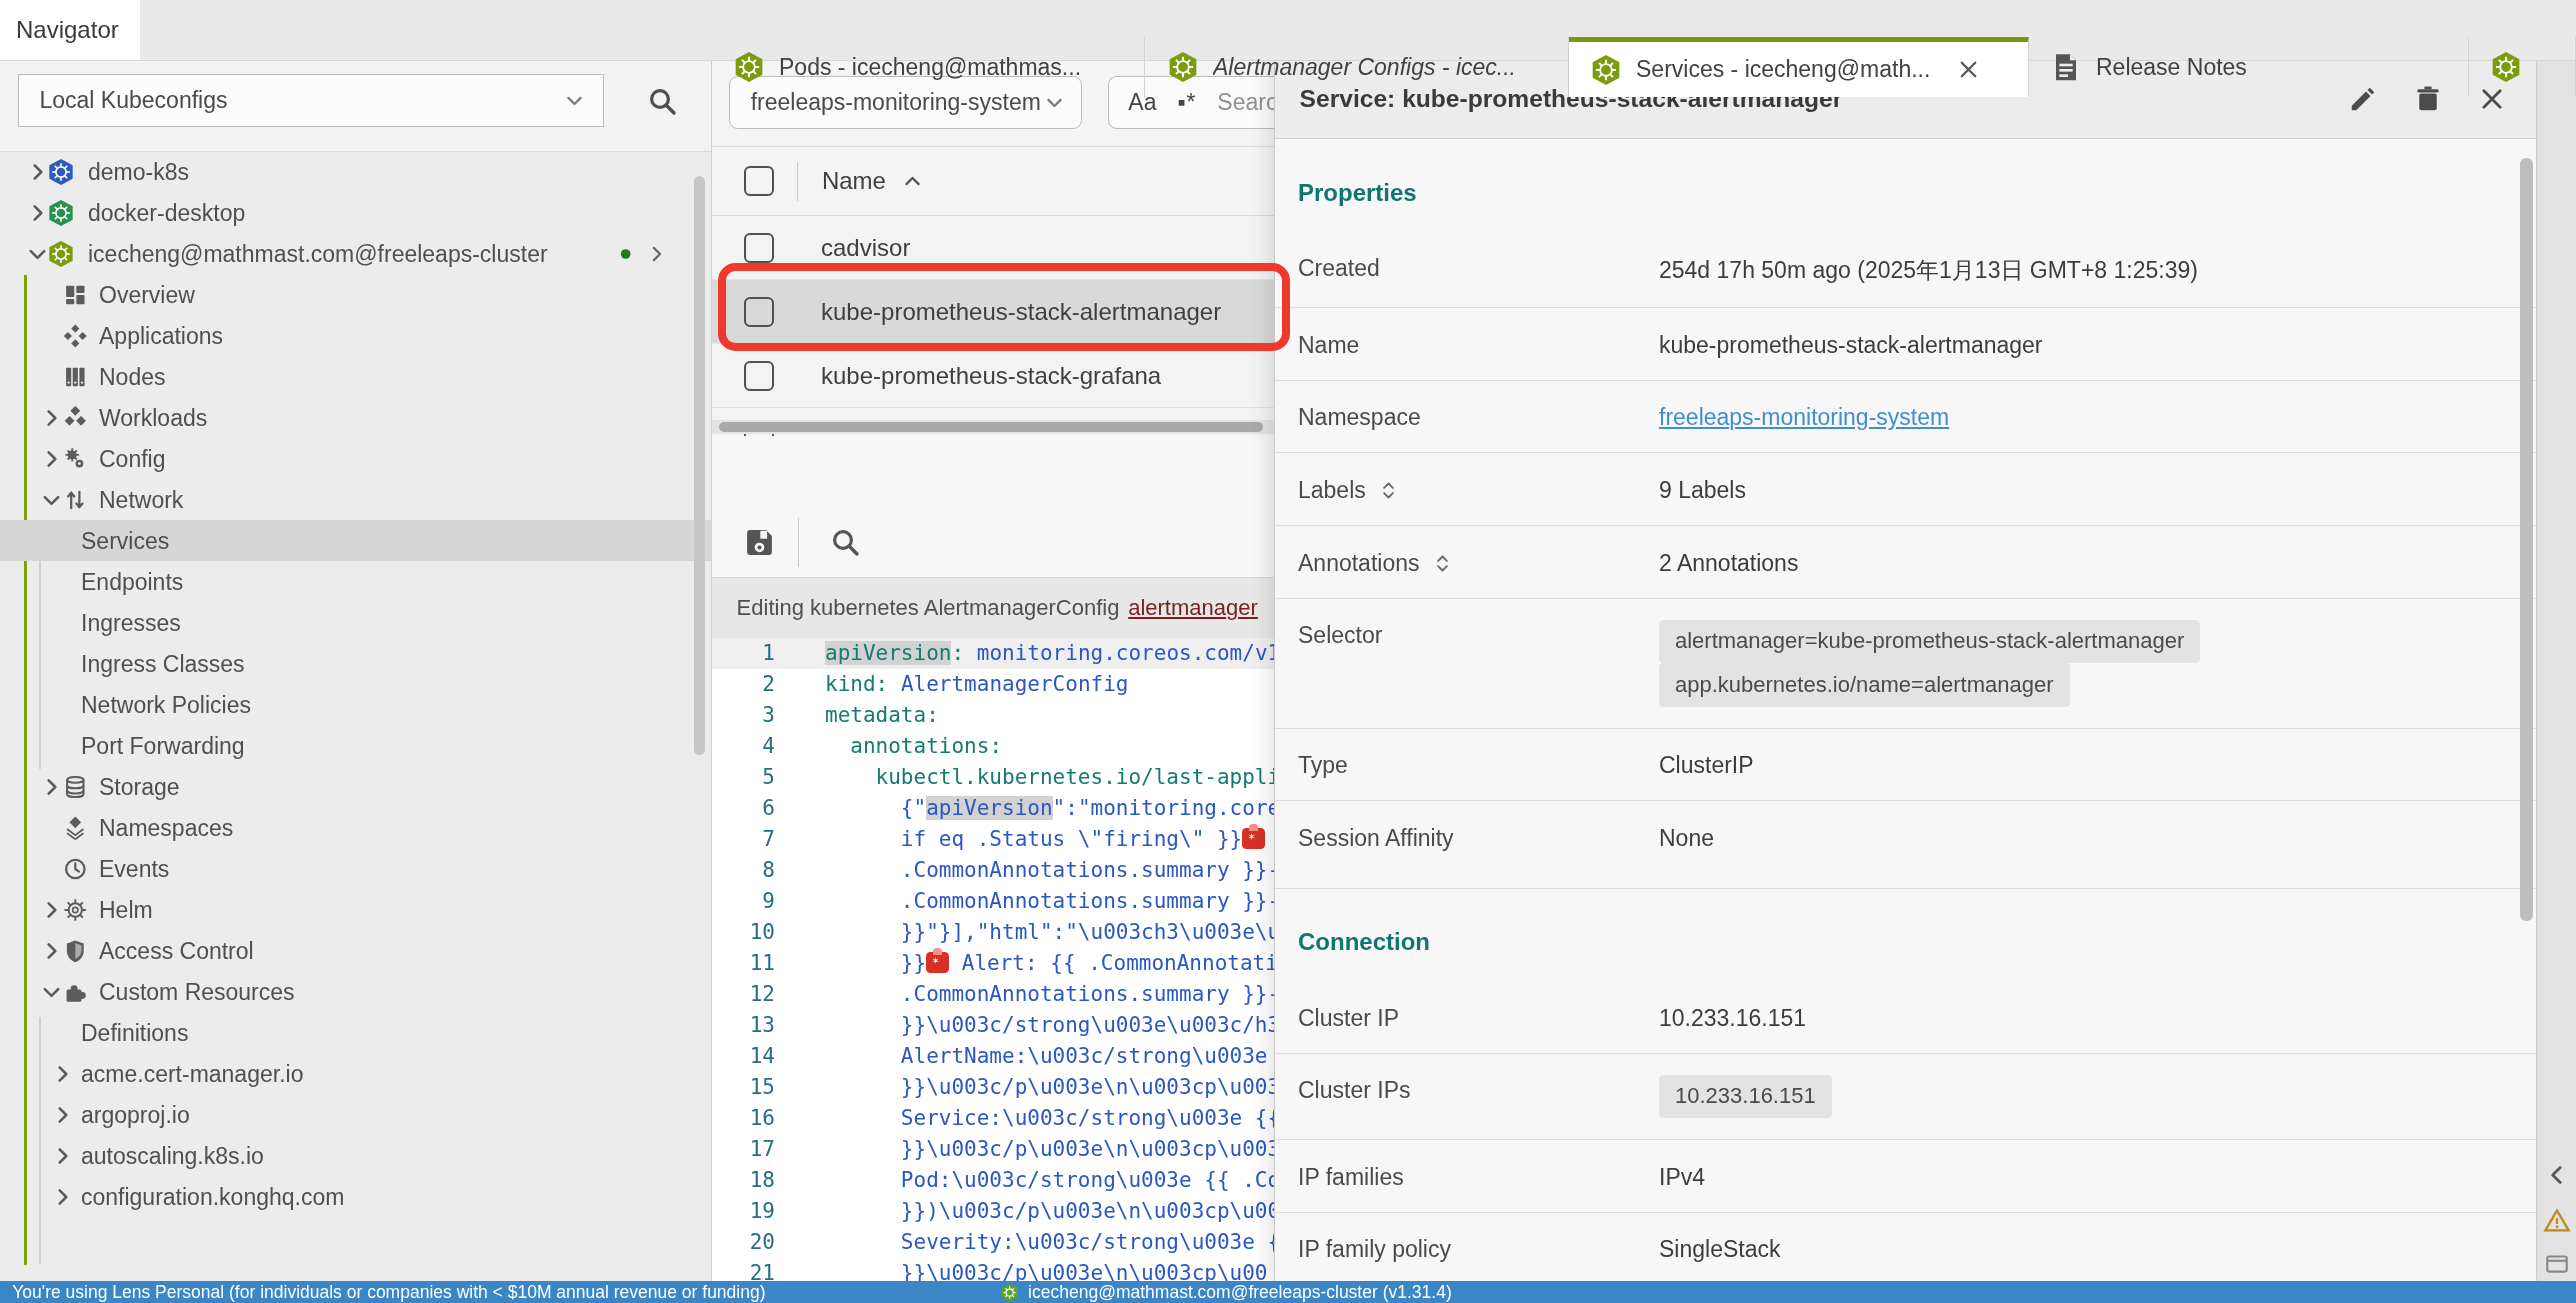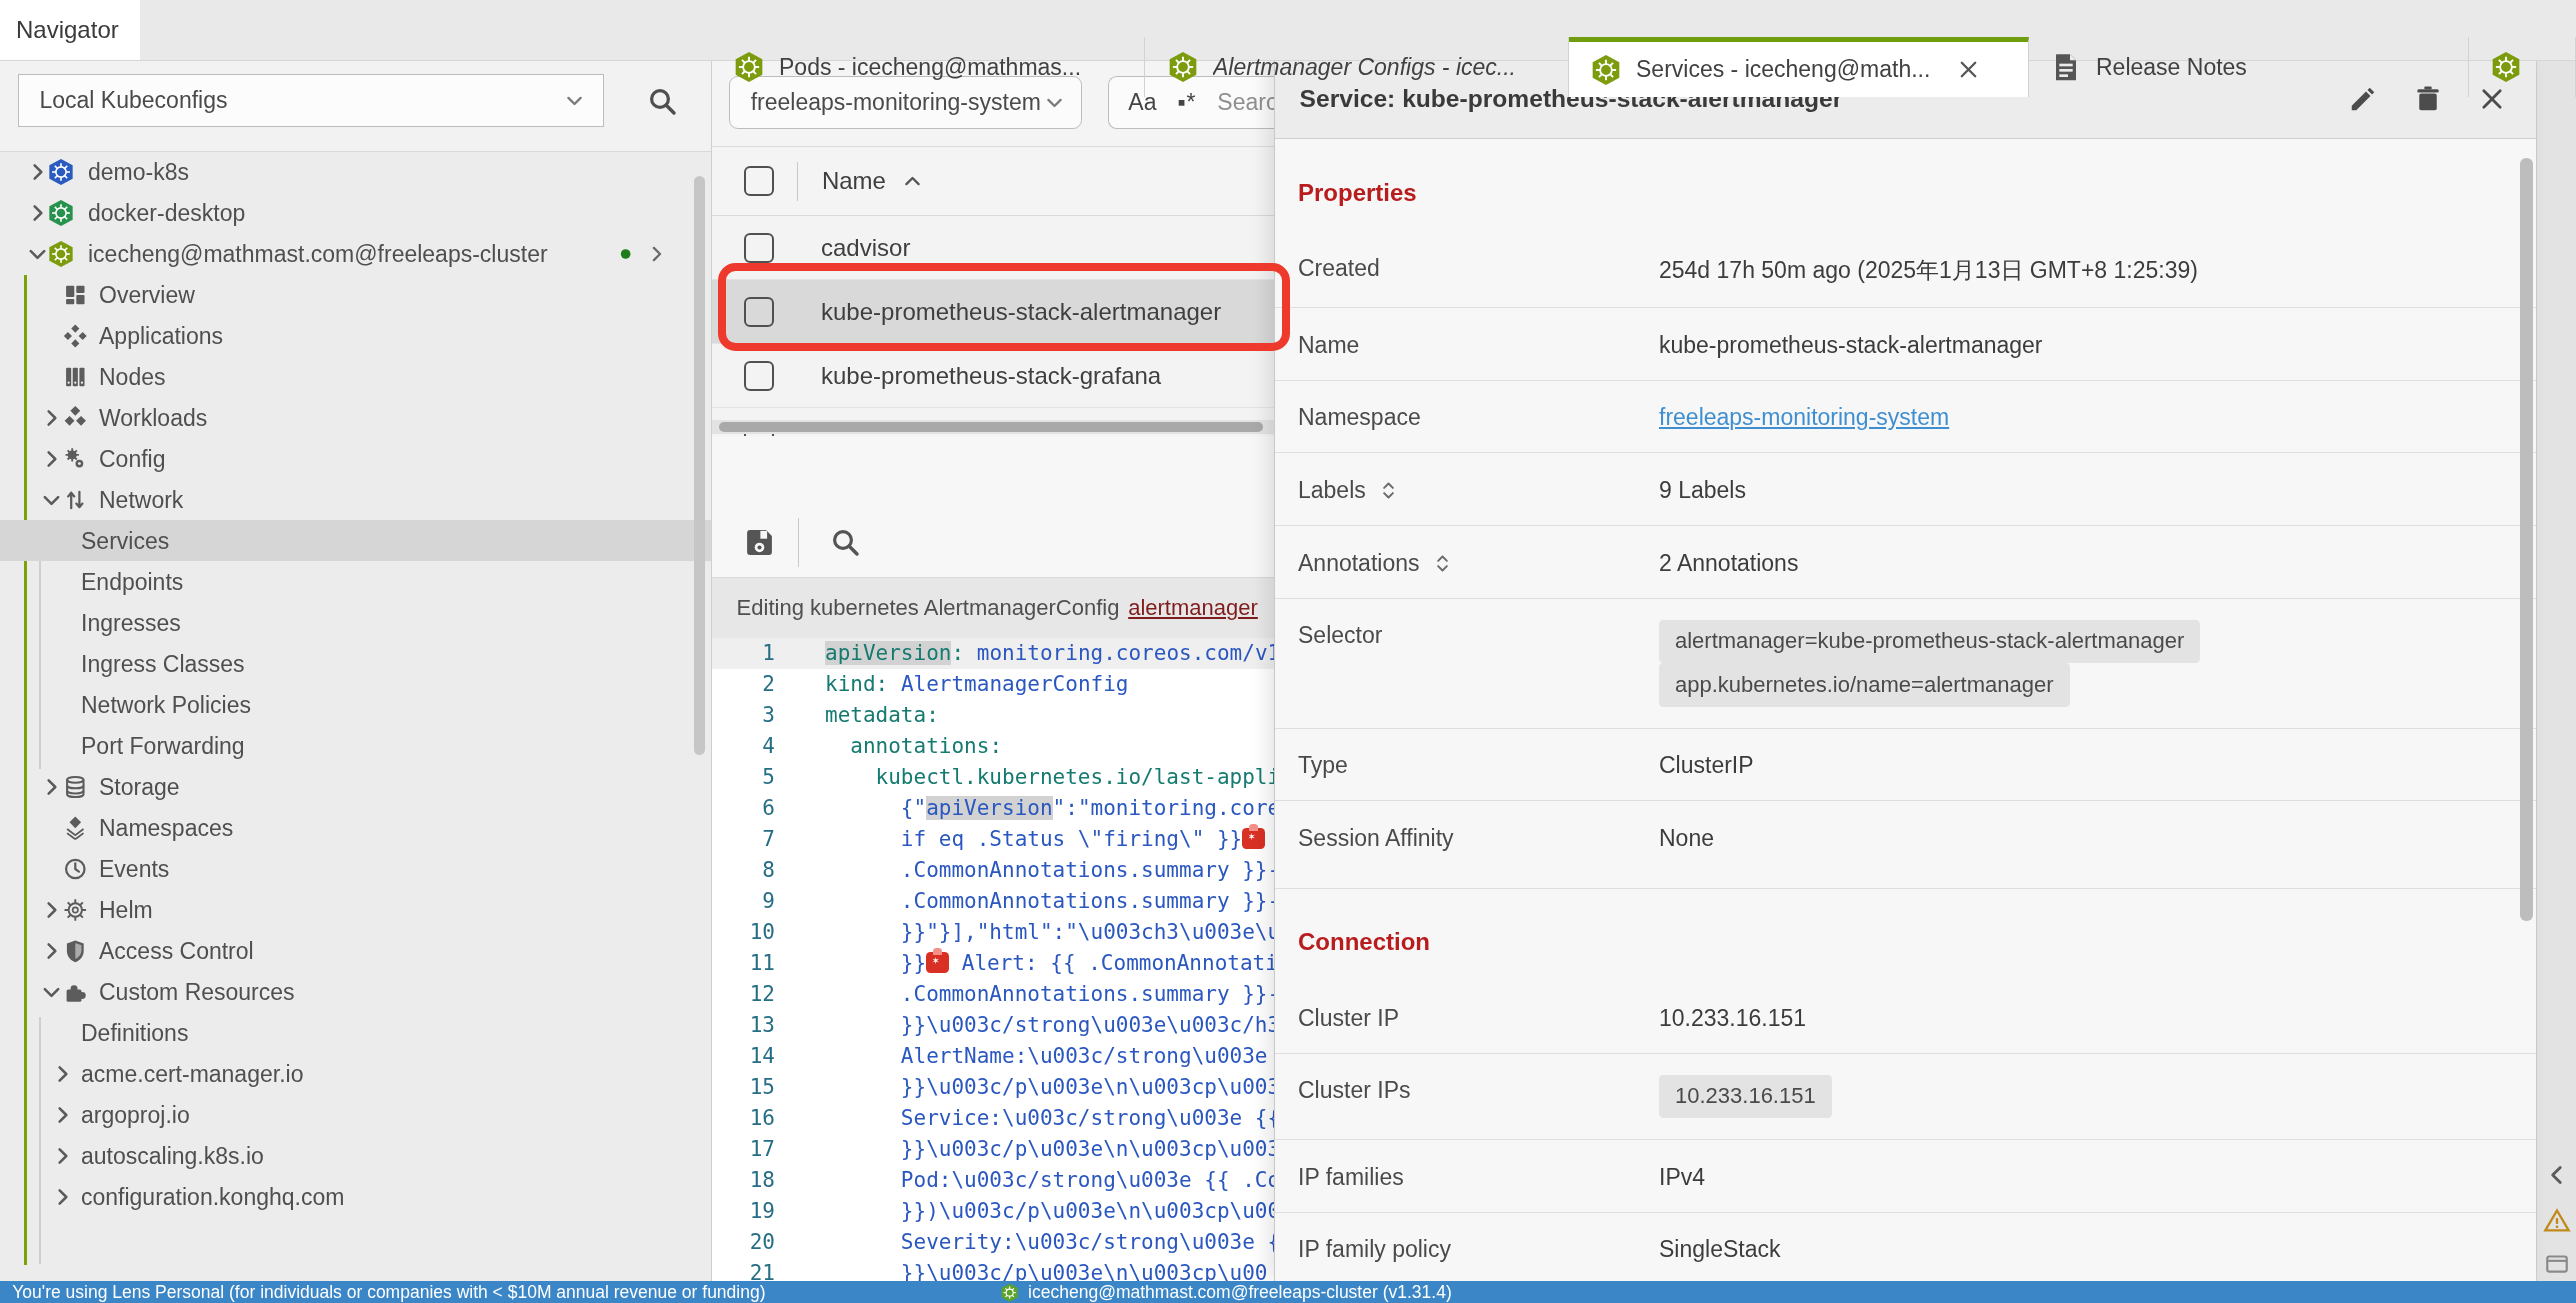--- a/index.html
+++ b/index.html
@@ -69,21 +69,21 @@
   .tok.m{background:#d2d2d2;}
   .siren{display:inline-block;width:23px;height:21px;background:#d93025;border-radius:4.4px;position:relative;vertical-align:-2.6px;}
   .siren:before{content:"";position:absolute;left:7px;top:-3.5px;width:8.8px;height:7px;border-radius:3.5px 3.5px 0 0;background:#f49087;}
   .siren:after{content:"✶";position:absolute;left:6.1px;top:0.9px;font-size:11.4px;color:#fff;line-height:17.5px;}
   
   #drawer{position:absolute;left:1274px;top:60px;width:1262px;bottom:23px;background:#f7f7f7;border-left:0.9px solid #c9c9c9;box-shadow:-7px 0 17.5px rgba(0,0,0,.10);z-index:20;box-sizing:border-box;overflow:hidden;}
   .drawer-head{height:79px;background:#ececec;border-bottom:0.9px solid #cfcfcf;display:flex;align-items:center;padding:0 30px 0 24.6px;box-sizing:border-box;}
   .drawer-head .dtitle{font-size:24.6px;font-weight:bold;color:#3a3a3a;}
   .drawer-head .hicons{margin-left:auto;display:flex;align-items:center;gap:35px;}
   .drawer-body{position:absolute;left:0;top:80px;right:0;bottom:0;}
-  .sec-head{font-size:24px;font-weight:bold;color:#b91c1c;padding:39px 0 24.6px 23px;}
+  .sec-head{font-size:24px;font-weight:bold;color:#0f766e;padding:39px 0 24.6px 23px;}
   .drow{display:flex;align-items:flex-start;padding:21px 23px;border-bottom:0.9px solid #dedede;min-height:68px;box-sizing:border-box;position:relative;}
   .drow .dlabel{width:361px;flex:none;font-size:23px;color:#4a4a4a;display:flex;align-items:center;gap:12.3px;padding-top:2.6px;}
   .drow .dval{font-size:23px;color:#3c3c3c;padding-top:2.6px;}
   .drow .dval.link{color:#3f8fd0;text-decoration:underline;}
   .badges{display:flex;flex-direction:column;gap:0;align-items:flex-start;}
   .badge{background:#e3e3e3;border-radius:4.4px;padding:8.8px 16px;font-size:22px;color:#4a4a4a;}
   .drawer-scroll{position:absolute;right:3.5px;top:98px;width:12.3px;height:763px;border-radius:6.1px;background:#bdbdbd;}
   
   #rightstrip{position:absolute;left:2536px;top:60px;width:40px;bottom:23px;background:#e3e3e3;border-left:0.9px solid #cfcfcf;z-index:10;}
   #rightstrip .sicon{position:absolute;left:50%;transform:translateX(-50%);}

